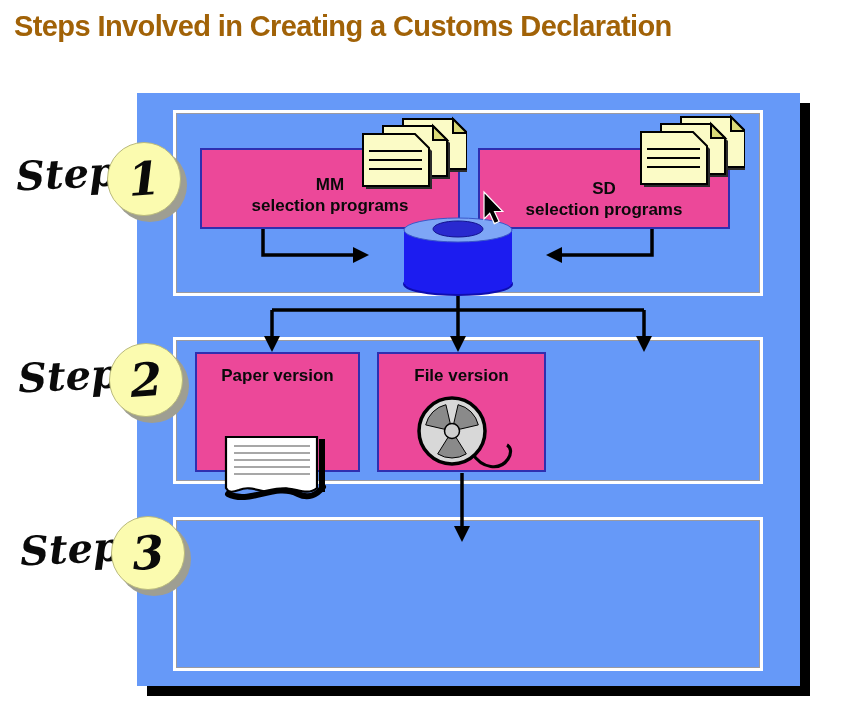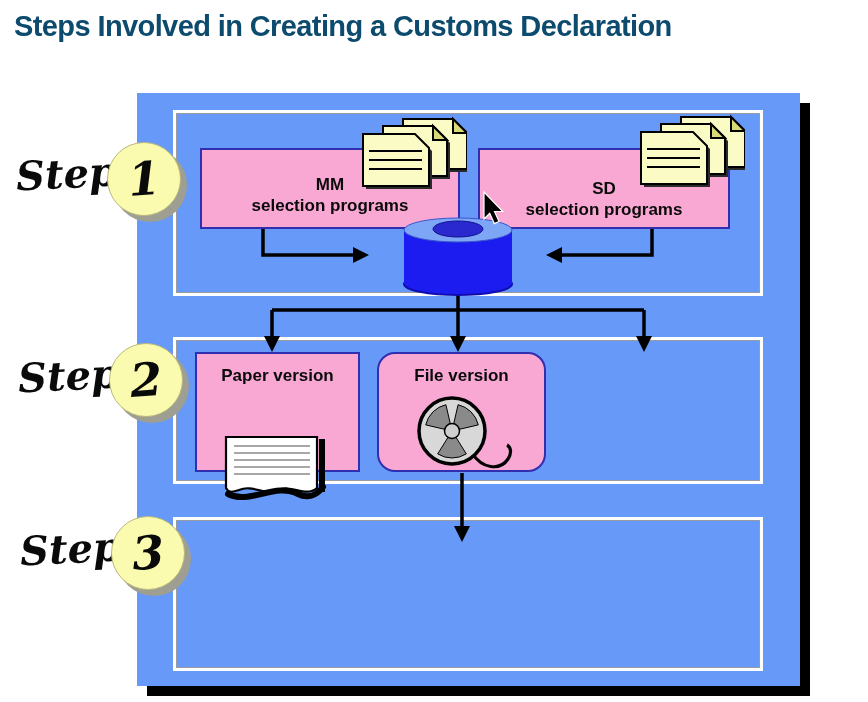--- a/index.html
+++ b/index.html
@@ -1,39 +1,39 @@
 <!DOCTYPE html>
 <html><head>
 <meta charset="utf-8">
 <style>
   * { margin:0; padding:0; box-sizing:border-box; }
   body { background:#ffffff; font-family:"Liberation Sans", sans-serif; }
   .canvas { position:relative; width:868px; height:702px; background:#ffffff; overflow:hidden; }
 
   .title { position:absolute; left:14px; top:10px; font-size:29px; font-weight:bold;
-           letter-spacing:-0.6px; color:#0c4a6e; white-space:nowrap; }
+           letter-spacing:-0.6px; color:#a16207; white-space:nowrap; }
 
   .panel-shadow { position:absolute; left:147px; top:103px; width:663px; height:593px; background:#000; }
   .panel { position:absolute; left:137px; top:93px; width:663px; height:593px; background:#6699F8; }
 
   .frame { position:absolute; left:173px; width:590px; border:3px solid #ffffff;
            box-shadow: inset 0 0 0 1px #9a9aa2; }
   .f1 { top:110px; height:186px; }
   .f2 { top:337px; height:147px; }
   .f3 { top:517px; height:154px; }
 
-  .pbox { position:absolute; background:#f9a8d4; border:2px solid #2f2fb0;
+  .pbox { position:absolute; background:#ec4899; border:2px solid #2f2fb0;
           display:flex; flex-direction:column; align-items:center; }
   .pbox .l1, .pbox .l2, .pbox .lab { font-weight:bold; font-size:17px; color:#0a0a0a; line-height:21px; }
 
   .mm { left:200px; top:148px; width:260px; height:81px; justify-content:center; padding-top:12px; }
   .sd { left:478px; top:148px; width:252px; height:81px; justify-content:center; padding-top:20px; }
 
   .paper { left:195px; top:352px; width:165px; height:120px;gap:42px; }
-  .file  { left:377px; top:352px; width:169px; height:120px;border-radius:18px; }
+  .file  { left:377px; top:352px; width:169px; height:120px; }
   .edi   { left:564px; top:352px; width:168px; height:120px; }
   .paper .lab, .file .lab, .edi .lab { margin-top:11px; }
   .disk  { left:378px; top:542px; width:168px; height:119px; }
   .disk .lab { margin-top:13px; }
 
   .boxicon { margin-top:5px; }
 
   .docstack { position:absolute; width:105px; height:74px; }
   .docstack.mm-stack { left:362px; top:116px; }
   .docstack.sd-stack { left:640px; top:114px; }

